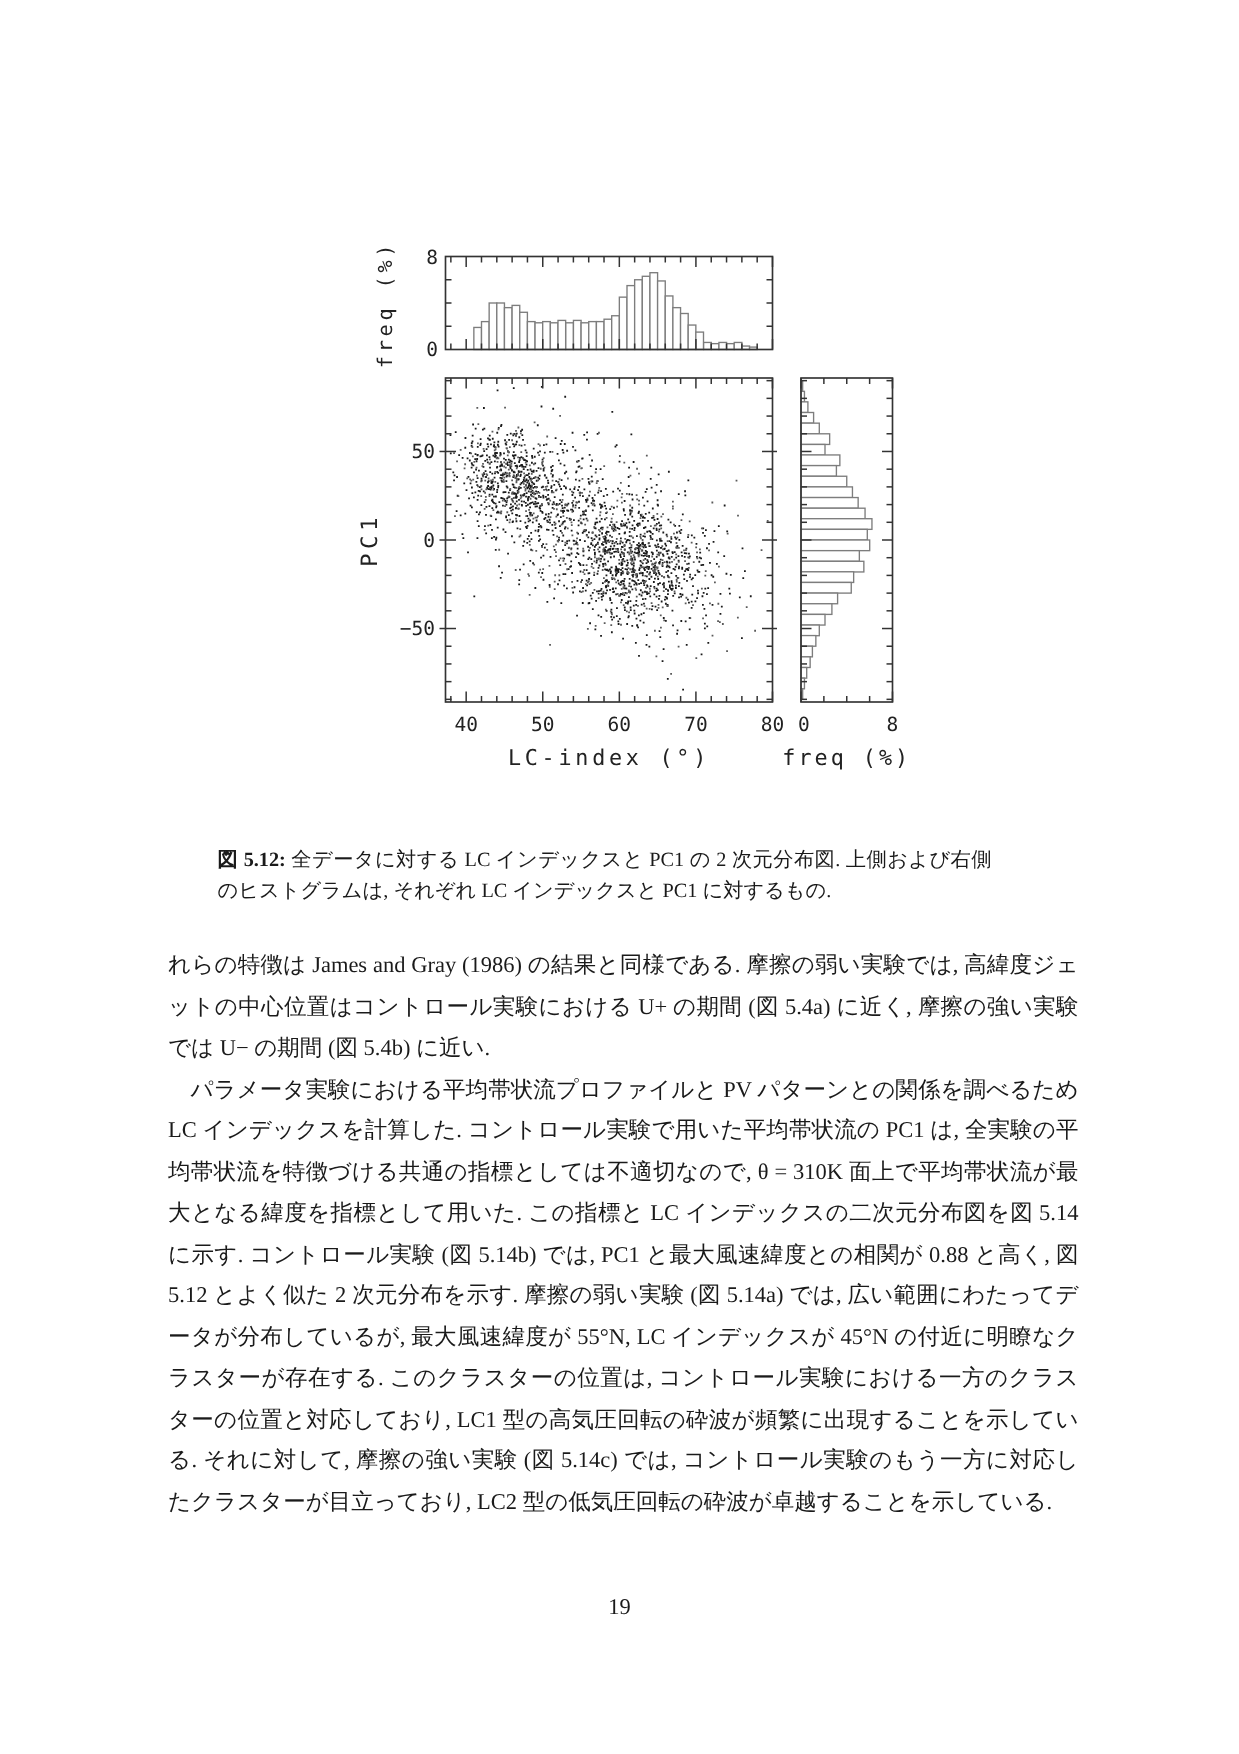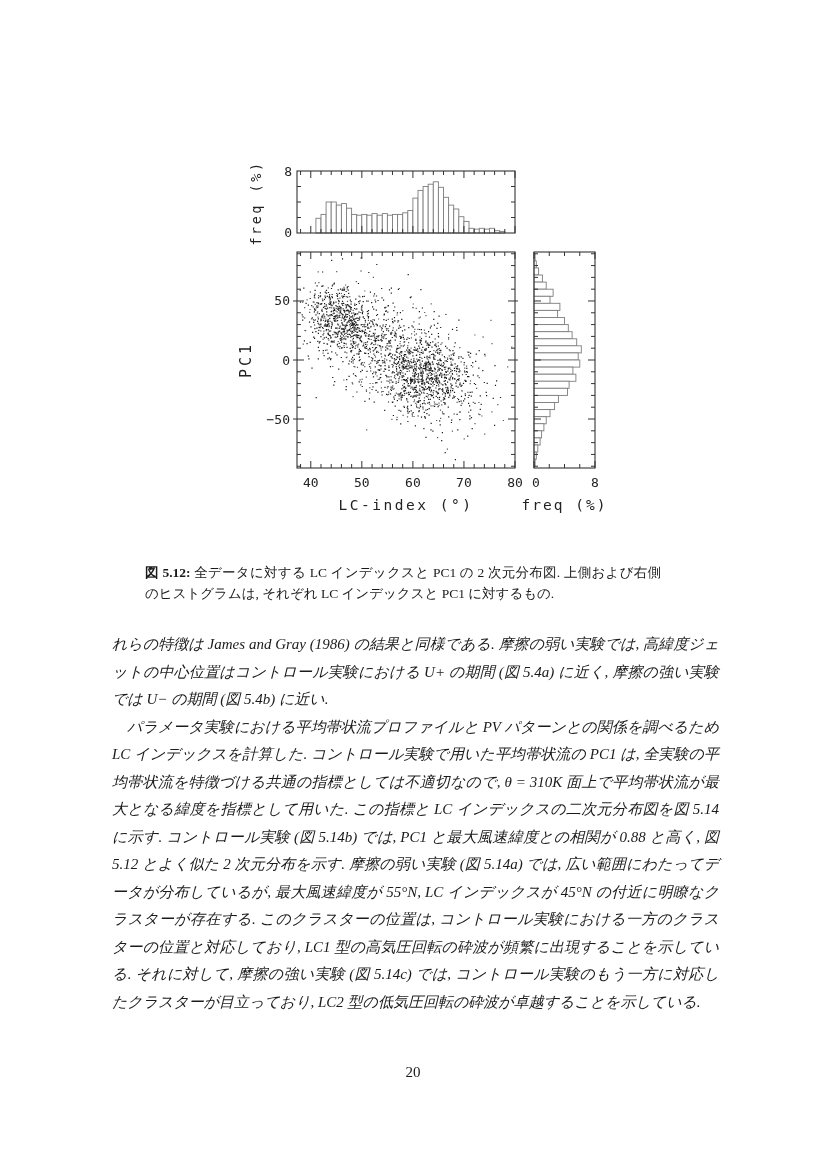--- a/index.html
+++ b/index.html
@@ -12,21 +12,21 @@
     overflow:hidden;
   }
   #fig{position:absolute;left:0;top:0;}
   .caption{
     position:absolute;left:145px;top:562px;width:516px;
     font-size:13.5px;line-height:21px;text-align:justify;
   }
   .cap-label{font-weight:bold;}
   .bodytext{position:absolute;left:112px;top:631px;width:607px;}
   .bodytext p{
-    margin:0;font-size:15px;line-height:27.5px;text-align:justify;font-style:italic;
+    margin:0;font-size:15px;line-height:27.5px;text-align:justify;
   }
   .bodytext p.indent{text-indent:1em;}
   .page-number{
     position:absolute;left:0;top:1064px;width:826px;
     text-align:center;font-size:15px;
   }
 </style>
 </head>
 <body>
 
@@ -311,15 +311,15 @@
 
   <div class="caption">
     <span class="cap-label">図 5.12:</span><span> 全データに対する LC インデックスと PC1 の 2 次元分布図. 上側および右側のヒストグラムは, それぞれ LC インデックスと PC1 に対するもの.</span>
   </div>
 
   <div class="bodytext">
     <p>れらの特徴は James and Gray (1986) の結果と同様である. 摩擦の弱い実験では, 高緯度ジェットの中心位置はコントロール実験における U+ の期間 (図 5.4a) に近く, 摩擦の強い実験では U− の期間 (図 5.4b) に近い.</p>
     <p class="indent">パラメータ実験における平均帯状流プロファイルと PV パターンとの関係を調べるため LC インデックスを計算した. コントロール実験で用いた平均帯状流の PC1 は, 全実験の平均帯状流を特徴づける共通の指標としては不適切なので, θ = 310K 面上で平均帯状流が最大となる緯度を指標として用いた. この指標と LC インデックスの二次元分布図を図 5.14 に示す. コントロール実験 (図 5.14b) では, PC1 と最大風速緯度との相関が 0.88 と高く, 図 5.12 とよく似た 2 次元分布を示す. 摩擦の弱い実験 (図 5.14a) では, 広い範囲にわたってデータが分布しているが, 最大風速緯度が 55°N, LC インデックスが 45°N の付近に明瞭なクラスターが存在する. このクラスターの位置は, コントロール実験における一方のクラスターの位置と対応しており, LC1 型の高気圧回転の砕波が頻繁に出現することを示している. それに対して, 摩擦の強い実験 (図 5.14c) では, コントロール実験のもう一方に対応したクラスターが目立っており, LC2 型の低気圧回転の砕波が卓越することを示している.</p>
   </div>
 
-  <div class="page-number">20</div>
+  <div class="page-number">19</div>
 
 </div>
 
 </body></html>

